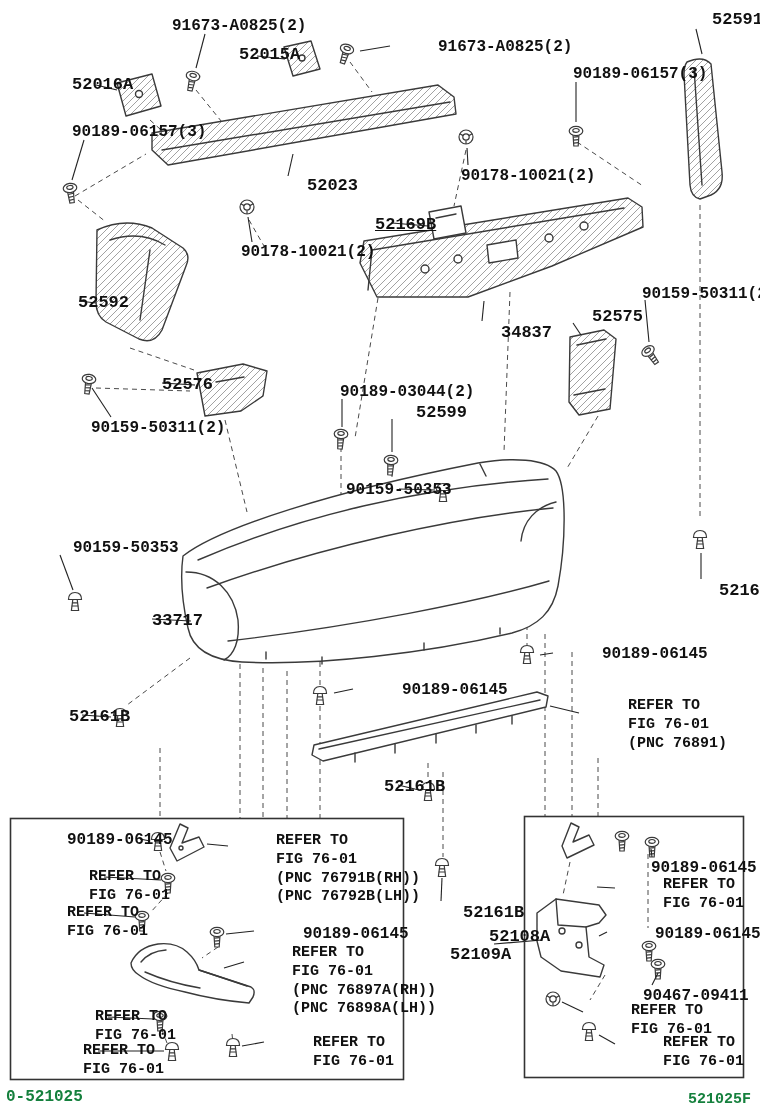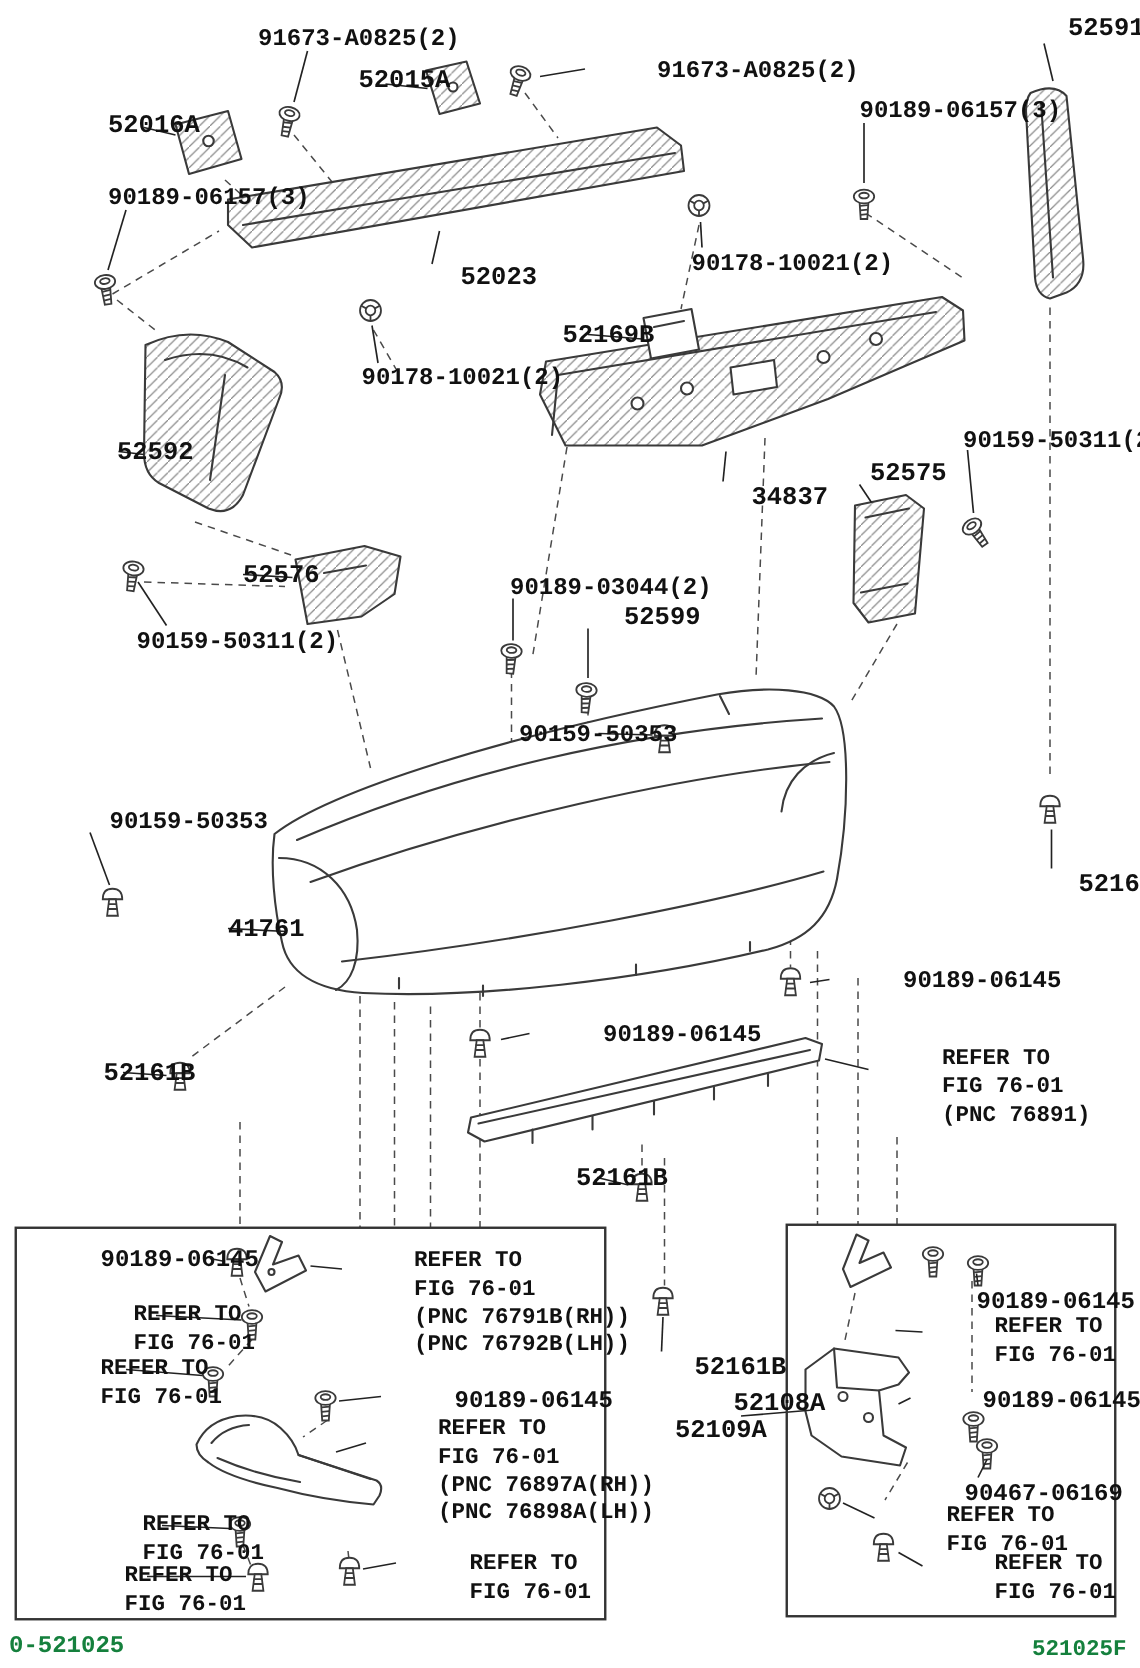--- a/index.html
+++ b/index.html
@@ -229,33 +229,33 @@
 <div id="labels">
       <div class="lbl" style="left: 126px; top: 16px; font-size: 16px;">91673-A0825(2)</div>
       <div class="lbl" style="left: 193px; top: 44px; font-size: 17px;">52015A</div>
       <div class="lbl" style="left: 392px; top: 37px; font-size: 16px;">91673-A0825(2)</div>
       <div class="lbl" style="left: 26px; top: 74px; font-size: 17px;">52016A</div>
       <div class="lbl" style="left: 527px; top: 64px; font-size: 16px;">90189-06157(3)</div>
       <div class="lbl" style="left: 666px; top: 9px; font-size: 17px;">52591</div>
       <div class="lbl" style="left: 26px; top: 122px; font-size: 16px;">90189-06157(3)</div>
       <div class="lbl" style="left: 261px; top: 175px; font-size: 17px;">52023</div>
       <div class="lbl" style="left: 415px; top: 166px; font-size: 16px;">90178-10021(2)</div>
-      <div class="lbl" style="left: 329px; top: 214px; font-size: 17px;">52169B</div>
+      <div class="lbl" style="left: 329px; top: 214px; font-size: 17px; text-decoration: underline;">52169B</div>
       <div class="lbl" style="left: 195px; top: 242px; font-size: 16px;">90178-10021(2)</div>
       <div class="lbl" style="left: 32px; top: 292px; font-size: 17px; text-align: right;">52592</div>
       <div class="lbl" style="left: 596px; top: 284px; font-size: 16px;">90159-50311(2)</div>
-      <div class="lbl" style="left: 534px; top: 306px; font-size: 17px;">52575</div>
+      <div class="lbl" style="left: 546px; top: 306px; font-size: 17px;">52575</div>
       <div class="lbl" style="left: 455px; top: 322px; font-size: 17px;">34837</div>
       <div class="lbl" style="left: 116px; top: 374px; font-size: 17px;">52576</div>
       <div class="lbl" style="left: 294px; top: 382px; font-size: 16px;">90189-03044(2)</div>
       <div class="lbl" style="left: 370px; top: 402px; font-size: 17px;">52599</div>
       <div class="lbl" style="left: 45px; top: 418px; font-size: 16px;">90159-50311(2)</div>
       <div class="lbl" style="left: 300px; top: 480px; font-size: 16px;">90159-50353</div>
       <div class="lbl" style="left: 27px; top: 538px; font-size: 16px;">90159-50353</div>
-      <div class="lbl" style="left: 106px; top: 610px; font-size: 17px;">41761</div>
+      <div class="lbl" style="left: 106px; top: 610px; font-size: 17px;">33717</div>
       <div class="lbl" style="left: 673px; top: 580px; font-size: 17px;">52161B</div>
       <div class="lbl" style="left: 556px; top: 644px; font-size: 16px;">90189-06145</div>
       <div class="lbl" style="left: 356px; top: 680px; font-size: 16px;">90189-06145</div>
       <div class="lbl" style="left: 23px; top: 706px; font-size: 17px;">52161B</div>
       <div class="lbl" style="left: 582px; top: 697px; font-size: 15px;">REFER TO
 FIG 76-01
 (PNC 76891)</div>
       <div class="lbl" style="left: 338px; top: 776px; font-size: 17px;">52161B</div>
       <div class="lbl" style="left: 417px; top: 902px; font-size: 17px;">52161B</div>
       <div class="lbl" style="left: 443px; top: 926px; font-size: 17px;">52108A</div>
@@ -277,21 +277,21 @@
       <div class="lbl" style="left: 49px; top: 1008px; font-size: 15px;">REFER TO
 FIG 76-01</div>
       <div class="lbl" style="left: 37px; top: 1042px; font-size: 15px;">REFER TO
 FIG 76-01</div>
       <div class="lbl" style="left: 267px; top: 1034px; font-size: 15px;">REFER TO
 FIG 76-01</div>
       <div class="lbl" style="left: 605px; top: 858px; font-size: 16px;">90189-06145</div>
       <div class="lbl" style="left: 617px; top: 876px; font-size: 15px;">REFER TO
 FIG 76-01</div>
       <div class="lbl" style="left: 609px; top: 924px; font-size: 16px;">90189-06145</div>
-      <div class="lbl" style="left: 597px; top: 986px; font-size: 16px;">90467-06169</div>
+      <div class="lbl" style="left: 597px; top: 986px; font-size: 16px;">90467-09411</div>
       <div class="lbl" style="left: 585px; top: 1002px; font-size: 15px;">REFER TO
 FIG 76-01</div>
       <div class="lbl" style="left: 617px; top: 1034px; font-size: 15px;">REFER TO
 FIG 76-01</div>
     </div>
 
 <div class="footer-lbl" style="left:6px;top:1088px;font-size:16px">0-521025</div>
 <div class="footer-lbl" style="left:688px;top:1091px;font-size:15px">521025F</div>
 
 </div>

